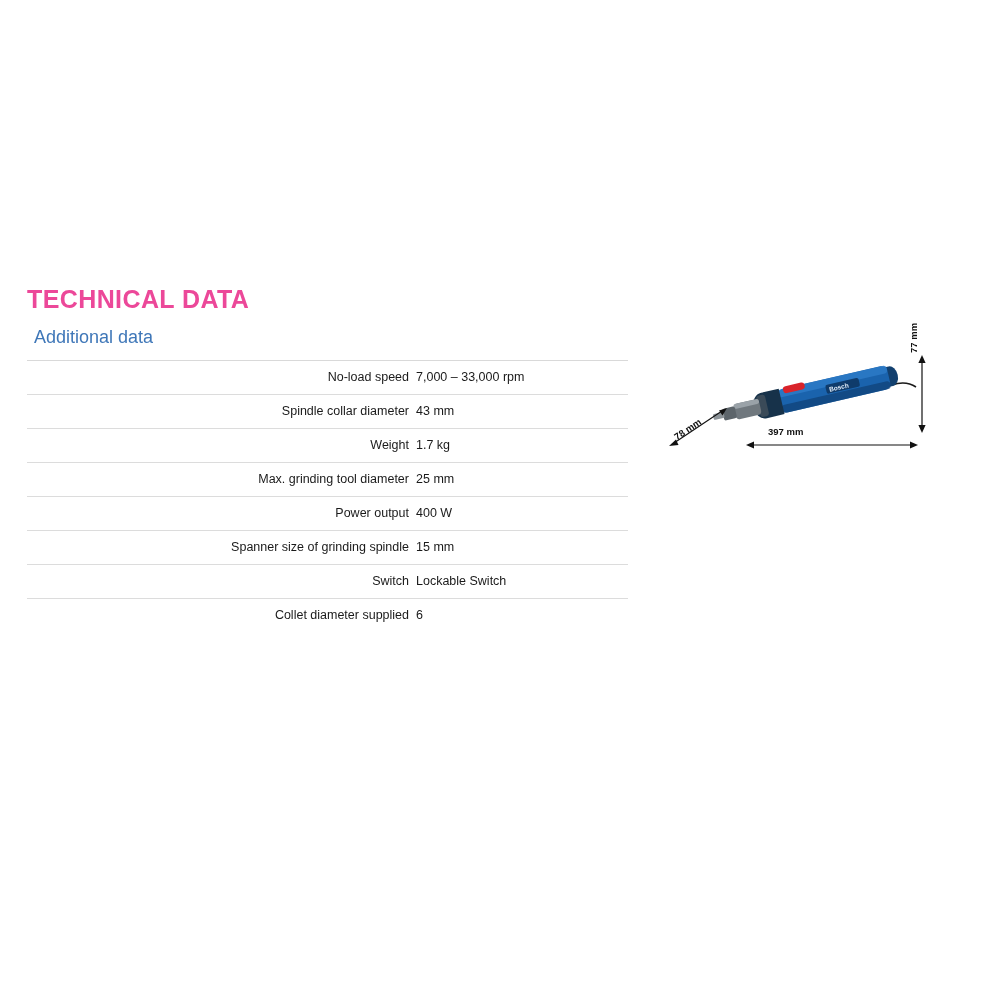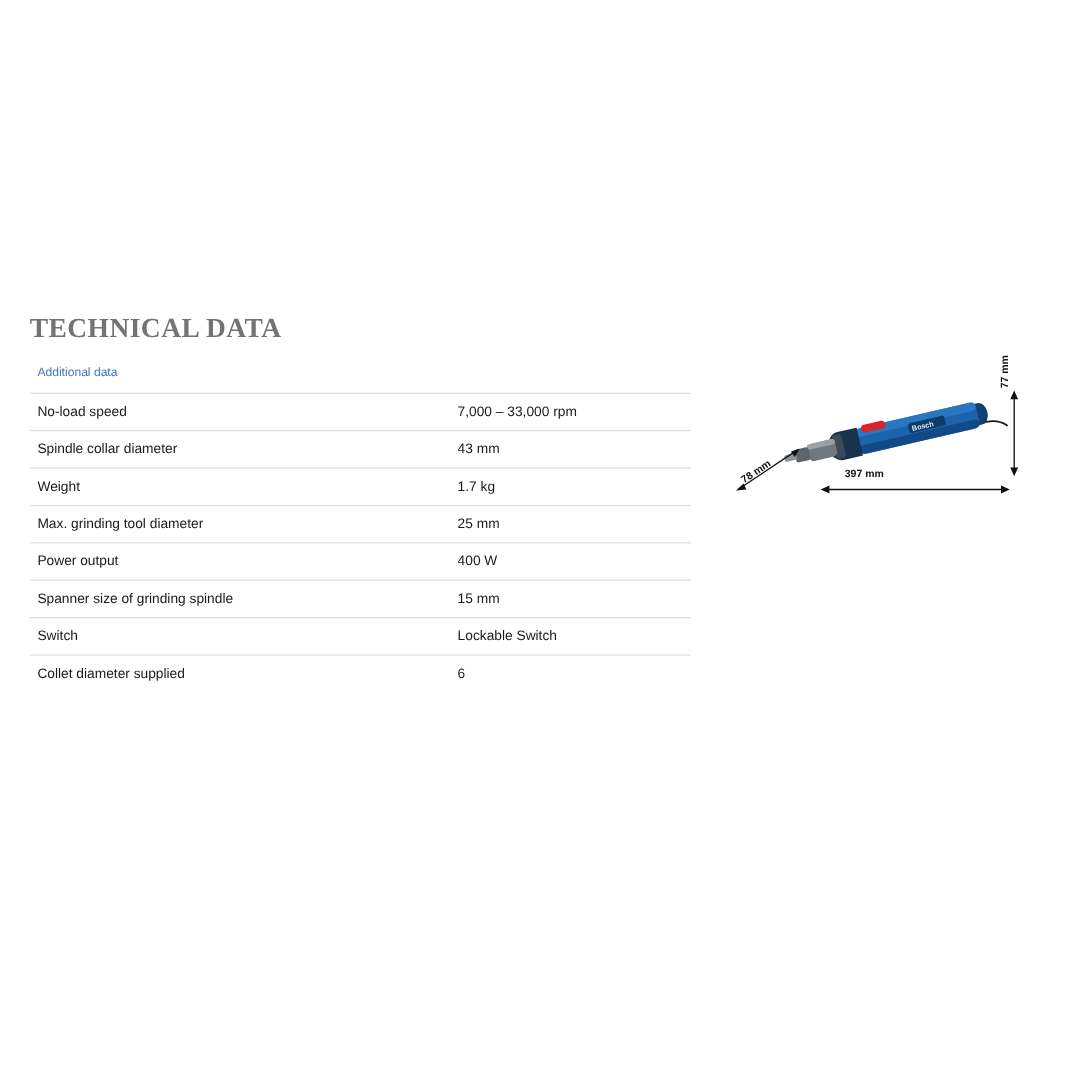--- a/index.html
+++ b/index.html
@@ -19,51 +19,50 @@
     position: absolute;
     inset: 0;
   }
   .title {
     position: absolute;
     left: 27px;
     top: 268px;
     font-size: 25px;
     font-weight: bold;
     letter-spacing: 0.4px;
-    color: #737373;
-    font-family: Liberation Serif, serif;
+    color: #ec4899;
   }
   .table-wrap {
     position: absolute;
     left: 27px;
     top: 327px;
     width: 601px;
   }
   .section-label {
-    font-size: 11px;
+    font-size: 18px;
     color: #3f77b8;
     padding: 0 0 12px 7px;
     border-bottom: 1px solid #d9d9d9;
-    margin-top: 6px;
   }
   table.spec {
     border-collapse: collapse;
     width: 100%;
     table-layout: fixed;
   }
   table.spec td {
     font-size: 12.5px;
     color: #1a1a1a;
     padding: 9px 0 9px 7px;
     border-bottom: 1px solid #dcdcdc;
     vertical-align: middle;
     line-height: 1.2;
   }
   table.spec td.label {
     width: 375px;
+    text-align: right;
   }
   table.spec td.value {
     width: auto;
   }
   table.spec tr:last-child td {
     border-bottom: none;
   }
 
   
   .figure {

